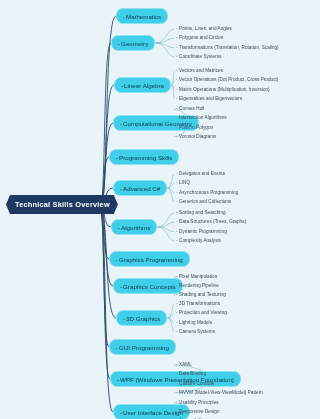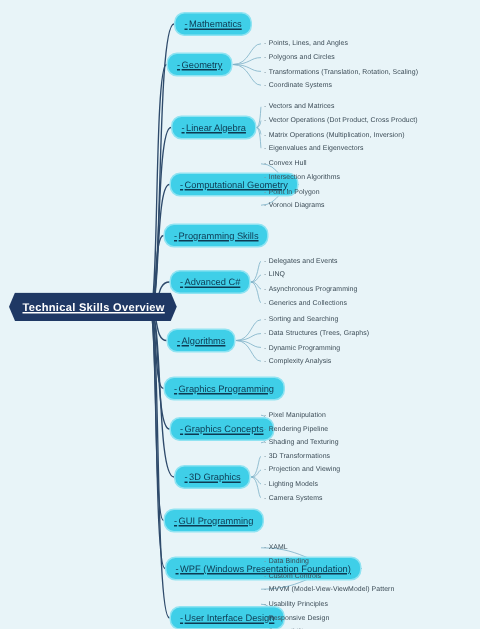--- a/index.html
+++ b/index.html
@@ -24,21 +24,20 @@
     position: absolute;
     left: 0; top: 0;
     width: 310px;
     height: 419px;
     pointer-events: none;
   }
   .node {
     position: absolute;
     box-sizing: border-box;
     white-space: nowrap;
-    text-decoration: underline;
   }
   .root-node {
     background: #1f3864;
     color: #ffffff;
     font-weight: bold;
     font-size: 7.4px;
     letter-spacing: 0.2px;
     padding: 5px 8px 5px 9px;
     border-radius: 2px;
     left: 6px;

